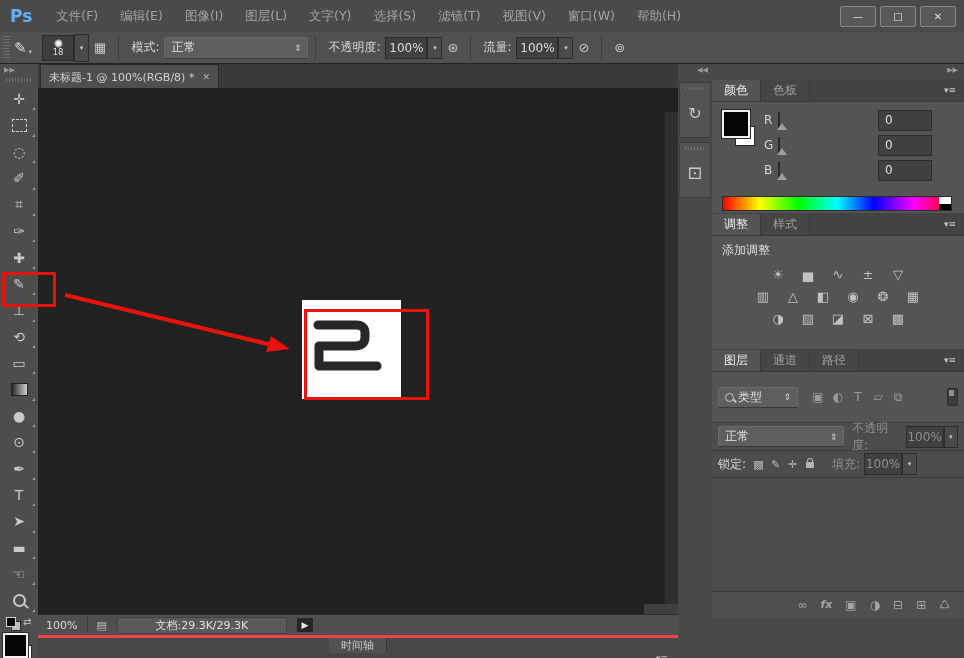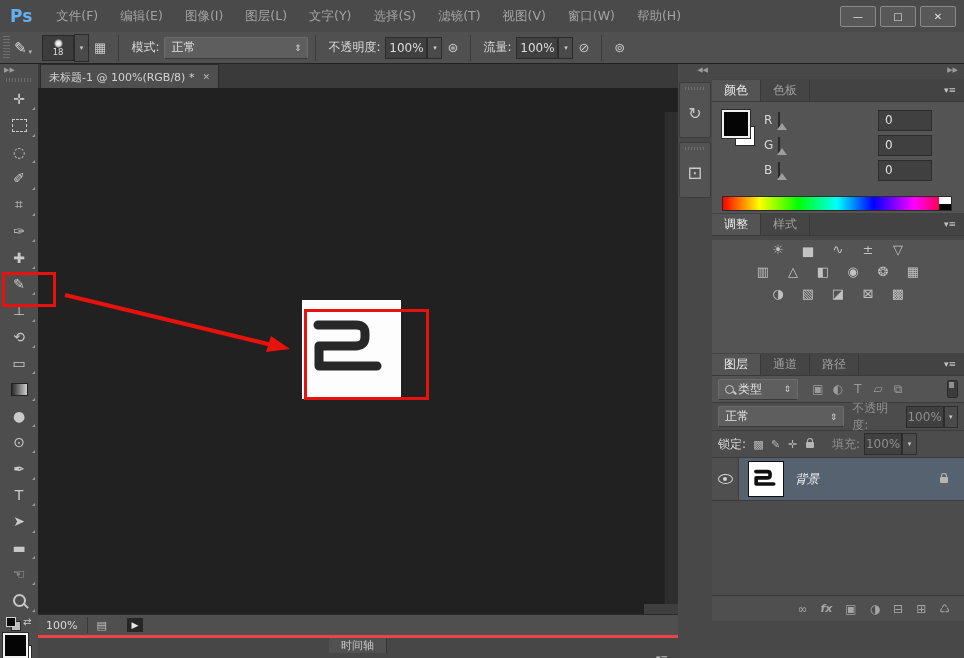--- a/index.html
+++ b/index.html
@@ -114,21 +114,21 @@
   #spectrum .bcap{position:absolute;right:0;bottom:0;width:12px;height:6px;background:#000;}
 
   
   #adj-body{height:113px;position:relative;}
   #adj-heading{padding:6px 0 2px 10px;color:#dedede;font-size:12px;}
   .adj-row{display:flex;justify-content:center;gap:8px;margin-top:4px;}
   .adj{width:22px;height:18px;display:flex;align-items:center;justify-content:center;color:#c2c2c2;font-size:13px;}
 
   
   #layers-body{height:245px;position:relative;background:#4c4c4c;}
-  #filter-row{display:flex;align-items:center;height:26px;padding:0 6px;background:#545454;border-bottom:1px solid #3c3c3c;}
+  #filter-row{display:flex;align-items:center;height:26px;padding:12px 6px;background:#545454;border-bottom:1px solid #3c3c3c;}
   #filter-combo{width:66px;height:19px;}
   .icon-search{display:inline-block;width:7px;height:7px;border:1.5px solid #c9c9c9;border-radius:50%;position:relative;margin-right:4px;}
   .icon-search::after{content:"";position:absolute;width:4px;height:1.5px;background:#c9c9c9;transform:rotate(45deg);right:-4px;bottom:-1px;}
   .ficon{width:20px;text-align:center;color:#9b9b9b;font-size:12px;}
   #filter-toggle{margin-left:auto;width:9px;height:16px;background:#3c3c3c;border:1px solid #2c2c2c;border-radius:2px;position:relative;}
   #filter-toggle::after{content:"";position:absolute;left:1px;top:1px;width:5px;height:6px;background:#8f8f8f;}
   #blend-row{display:flex;align-items:center;height:27px;padding:0 6px;background:#4c4c4c;border-bottom:1px solid #3c3c3c;}
   #blend-combo{width:118px;height:19px;margin-right:8px;}
   #lock-row{display:flex;align-items:center;height:26px;padding:0 6px;background:#4c4c4c;border-bottom:1px solid #3c3c3c;}
   .lock-icon{width:17px;text-align:center;color:#b5b5b5;font-size:11px;}
@@ -322,20 +322,23 @@
       </svg>
     </div>
     <div id="canvas-vscroll"></div>
     <div id="canvas-corner"></div>
   </div>
 
   <div id="statusbar">
     <span id="zoom-level">100%</span>
     <span class="status-sep"></span>
     <span id="doc-icon">▤</span>
+    <div id="doc-info-box">
+      <span>文档:29.3K/29.3K</span>
+    </div>
     <span id="status-play">▶</span>
   </div>
 
   <div id="timelinebar">
     <div id="timeline-stub"></div>
     <div id="timeline-tab">
         <span>时间轴</span>
       </div>
     <span id="timeline-menu">▾≡</span>
   </div>
@@ -398,20 +401,21 @@
   <div class="tabrow">
     <div class="ptab active">
         <span>调整</span>
       </div>
     <div class="ptab">
         <span>样式</span>
       </div>
     <span class="panel-menu">▾≡</span>
   </div>
   <div id="adj-body" class="panel-body">
+    <div id="adj-heading">添加调整</div>
     <div class="adj-row">
       <span class="adj">☀</span>
       <span class="adj">▅</span>
       <span class="adj">∿</span>
       <span class="adj">±</span>
       <span class="adj">▽</span>
     </div>
     <div class="adj-row">
       <span class="adj">▥</span>
       <span class="adj">△</span>
@@ -476,32 +480,20 @@
       <span class="lock-icon">✛</span>
       <span class="lock-icon"><span class="icon-padlock"></span></span>
       <span class="grayed" style="margin-left:14px">填充:</span>
       <div class="vwell grayed" style="min-width:36px;margin-left:4px">
           <span>100%</span>
         </div>
       <div class="varrow small">
           <span>▾</span>
         </div>
     </div>
-    <div id="layer-row">
-      <div id="eye-gutter">
-        <span class="icon-eye"></span>
-      </div>
-      <div id="layer-thumb">
-        <svg width="30" height="30" viewBox="0 0 99 99">
-          <path d="M16 25 H54 Q63 25 63 33 V37 Q63 46 53 46 H17 V66 H75" fill="none" stroke="#111" stroke-width="12" stroke-linecap="round" stroke-linejoin="round"></path>
-        </svg>
-      </div>
-      <span id="layer-name">背景</span>
-      <span id="layer-lock"><span class="icon-padlock"></span></span>
-    </div>
     <div id="layers-footer">
       <span class="lfoot">∞</span>
       <span class="lfoot fx">fx</span>
       <span class="lfoot">▣</span>
       <span class="lfoot">◑</span>
       <span class="lfoot">⊟</span>
       <span class="lfoot">⊞</span>
       <span class="lfoot">♺</span>
     </div>
   </div>

